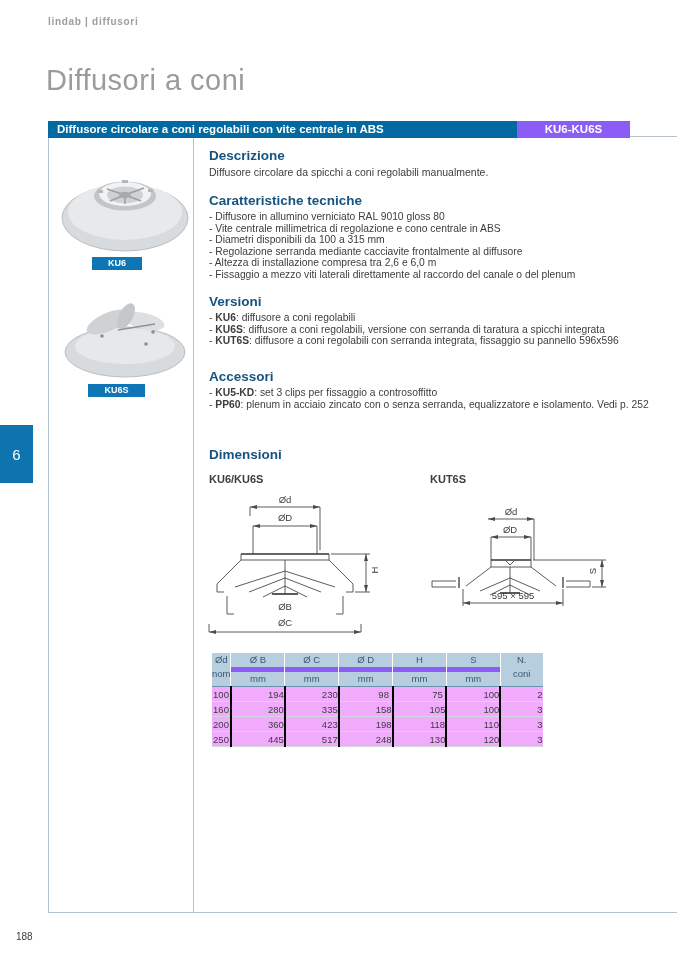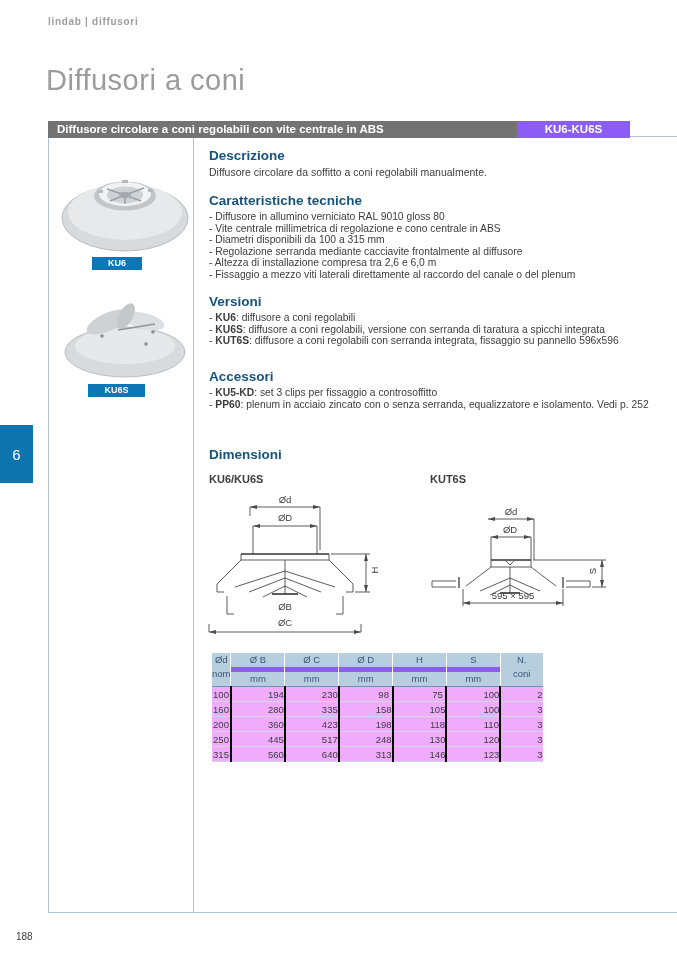--- a/index.html
+++ b/index.html
@@ -15,21 +15,21 @@
   }
   .page-title {
     position:absolute; left:46px; top:64px;
     font-size:29px; font-weight:normal; color:#9b9b9b; letter-spacing:0.5px;
   }
   .banner {
     position:absolute; left:48px; top:121px; width:582px; height:17px;
     display:flex;
   }
   .banner-title {
-    flex:1; background:#737373; color:#fff; font-size:11.5px; font-weight:bold;
+    flex:1; background:#0369a1; color:#fff; font-size:11.5px; font-weight:bold;
     line-height:17px; padding-left:9px; white-space:nowrap; overflow:hidden;
   }
   .banner-code {
     width:113px; background:#8b5cf6; color:#fff; font-size:11.5px; font-weight:bold;
     line-height:17px; text-align:center;
   }
   .top-rule { position:absolute; left:630px; top:136px; width:47px; height:1px; background:#b9c3cc; }
   .content-box {
     position:absolute; left:48px; top:138px; width:629px; height:775px;
     border-left:1px solid #aec3d4; border-bottom:1px solid #aec3d4;
@@ -113,21 +113,21 @@
     <path d="M58,38 L95,32" stroke="#8f9499" stroke-width="1.5" fill="none"></path>
     <circle cx="93" cy="40" r="1.8" fill="#8a8f93"></circle>
     <circle cx="42" cy="44" r="1.8" fill="#8a8f93"></circle>
     <circle cx="86" cy="52" r="1.8" fill="#8a8f93"></circle>
   </svg>
   <div class="badge" style="left:88px; top:384px; width:57px;">KU6S</div>
 
   <div class="chapter-tab">6</div>
 
   <div class="sec-title" style="top:148px;">Descrizione</div>
-  <div class="body-text" style="top:166px;">Diffusore circolare da soffitto a coni regolabili manualmente.</div>
+  <div class="body-text" style="top:166px;">Diffusore circolare da spicchi a coni regolabili manualmente.</div>
 
   <div class="sec-title" style="top:193px;">Caratteristiche tecniche</div>
   <div class="list" style="top:211px;">
     <div>- Diffusore in allumino verniciato RAL 9010 gloss 80</div>
     <div>- Vite centrale millimetrica di regolazione e cono centrale in ABS</div>
     <div>- Diametri disponibili da 100 a 315 mm</div>
     <div>- Regolazione serranda mediante cacciavite frontalmente al diffusore</div>
     <div>- Altezza di installazione compresa tra 2,6 e 6,0 m</div>
     <div>- Fissaggio a mezzo viti laterali direttamente al raccordo del canale o del plenum</div>
   </div>
@@ -279,27 +279,18 @@
       </tr>
       <tr>
         <td>250</td>
           <td>445</td>
           <td>517</td>
           <td>248</td>
           <td>130</td>
           <td>120</td>
           <td>3</td>
       </tr>
-      <tr>
-        <td>315</td>
-          <td>560</td>
-          <td>640</td>
-          <td>313</td>
-          <td>146</td>
-          <td>123</td>
-          <td>3</td>
-      </tr>
     </tbody>
   </table>
 
   <div class="page-number">188</div>
 
 </div>
 
 </body></html>

